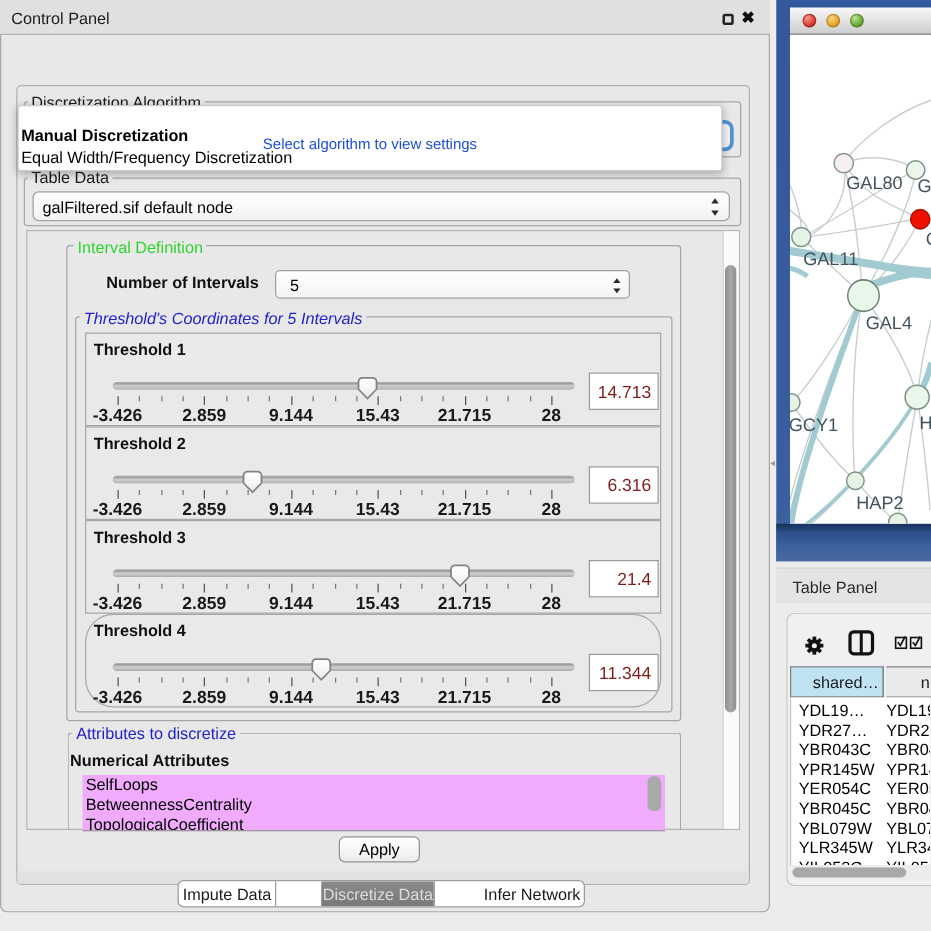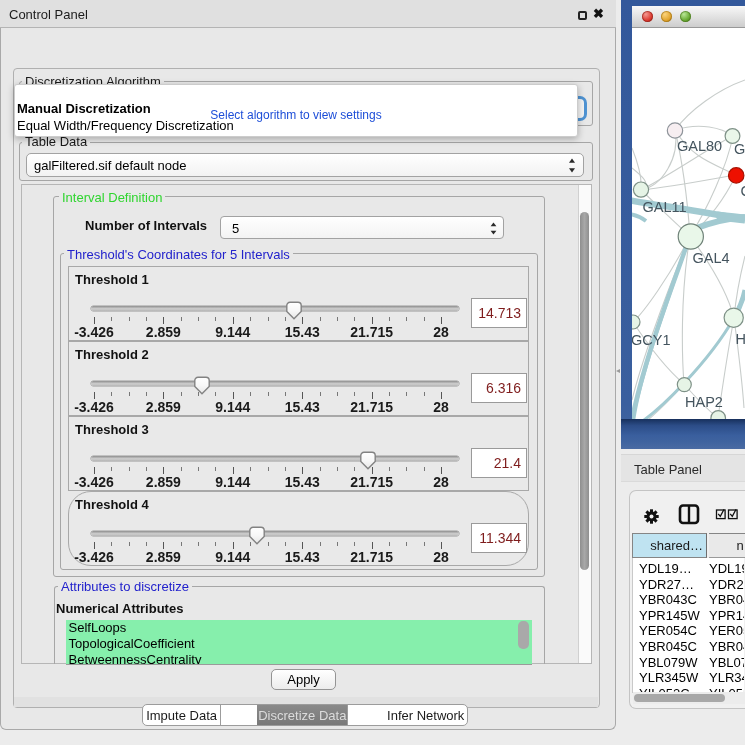--- a/index.html
+++ b/index.html
@@ -41,35 +41,35 @@
 #comboTD .tx{left:7px;top:4px;font-size:13px;color:#000;}
 #scrollpane{left:21px;top:184px;width:571px;height:480px;border:1px solid #b6b6b6;background:#e8e8e8;}
 #vsb{left:578px;top:185px;width:13px;height:478px;background:#fafafa;border-left:1px solid #d0d0d0;}
 #vsbthumb{left:580px;top:212px;width:9px;height:358px;background:linear-gradient(90deg,#8f8f8f,#a8a8a8 50%,#8f8f8f);border-radius:5px;}
 #grpID{left:53px;top:196px;width:492px;height:381px;}
 #grpIDT{left:59px;top:190px;color:#2fd52f;}
 #lblNOI{left:85px;top:218px;font-size:13px;font-weight:bold;color:#111;}
 #spinNOI{left:220px;top:216px;width:284px;height:23px;background:linear-gradient(#ffffff,#f3f3f3);border:1px solid #a2a2a2;border-radius:4px;}
 #spinNOI .tx{left:11px;top:4px;font-size:13px;}
 #grpTC{left:60px;top:253px;width:478px;height:317px;}
-#grpTCT{left:64px;top:247px;color:#2222cc;}
+#grpTCT{left:64px;top:247px;color:#2222cc;font-style:italic;}
 .tbox{position:absolute;left:68px;width:461px;height:75px;border:1px solid #a8a8a8;background:#e9e9e9;}
 .tbox .lab{left:6px;top:5px;font-size:13px;font-weight:bold;color:#111;}
 .tbox .track{left:22px;top:39px;width:368px;height:5px;border-radius:2.5px;
   background:linear-gradient(#8e8e8e,#cfcfcf 55%,#b5b5b5);box-shadow:0 0 0 0.5px #9a9a9a;}
 .tbox .vbox{left:402px;top:31px;width:56px;height:30px;background:#fff;border:1px solid #9a9a9a;}
 .tbox .vbox span{right:5px;top:6px;font-size:14px;color:#7f1d1d;}
 .tick{width:1px;background:#555;}
 .tick.mn{top:50px;height:3.5px;background:#777;}
 .tlab{top:57px;font-size:14px;font-weight:bold;color:#1a1a1a;transform:translateX(-50%);}
 .thumb{top:34px;width:17px;height:19px;transform:translateX(-50%);}
 #grpAttr{left:54px;top:586px;width:491px;height:78px;border:1px solid #a6a6a6;border-bottom:none;border-radius:3px 3px 0 0;}
 #grpAttrT{left:58px;top:579px;color:#2222cc;}
 #lblNA{left:56px;top:601px;font-size:13px;font-weight:bold;color:#111;}
-#attrlist{left:66px;top:620px;width:466px;height:45px;background:#86efac;border-bottom:1px solid #9a9a9a;overflow:hidden;}
+#attrlist{left:66px;top:620px;width:466px;height:45px;background:#f0abfc;border-bottom:1px solid #9a9a9a;overflow:hidden;}
 #attrlist div{position:static;font-size:13px;color:#000;padding-left:2.5px;height:16.2px;line-height:16.2px;}
 #alsb{left:518px;top:621px;width:10.5px;height:28px;background:#a9a9a9;border-radius:5px;}
 #applybtn{left:271px;top:669px;width:65px;height:21px;background:linear-gradient(#ffffff,#ececec);
   border:1px solid #949494;border-radius:5px;text-align:center;font-size:13px;color:#000;line-height:19px;}
 #divh{left:616px;top:366px;font-size:8px;color:#9a9a9a;}
 
 #bluewin{left:621px;top:0;width:124px;height:449px;background:linear-gradient(180deg,#33589b 0,#3a5f9e 90%,#44679f 100%);}
 #nettitle{left:632px;top:6px;width:113px;height:22px;background:linear-gradient(#f8f8f8,#cdcdcd);border-bottom:1px solid #989898;}
 .tl{top:11px;width:11px;height:11px;border-radius:50%;}
 #tlr{left:642px;background:radial-gradient(circle at 35% 30%,#f49a92,#dd3b31 58%,#9e1d15);box-shadow:inset 0 0 0 1px rgba(130,30,22,0.55);}
@@ -308,22 +308,22 @@
       <div class="vbox">
         <span>11.344</span>
       </div>
     </div>
 
   <div id="grpAttr"></div>
   <span class="gtitle" id="grpAttrT">Attributes to discretize</span>
   <span id="lblNA">Numerical Attributes</span>
   <div id="attrlist">
       <div>SelfLoops</div>
+      <div>BetweennessCentrality</div>
       <div>TopologicalCoefficient</div>
-      <div>BetweennessCentrality</div>
     </div>
   <div id="alsb"></div>
   <div id="applybtn">Apply</div>
   <div class="tabstrip" id="bottabs">
     <div class="seg" style="width:101px;">Impute Data</div>
     <div class="seg sel" style="width:118px;">Discretize Data</div>
     <div class="seg" style="width:107px;">Infer Network</div>
   </div>
   <span id="divh">◂</span>
   <div id="bluewin"></div>

